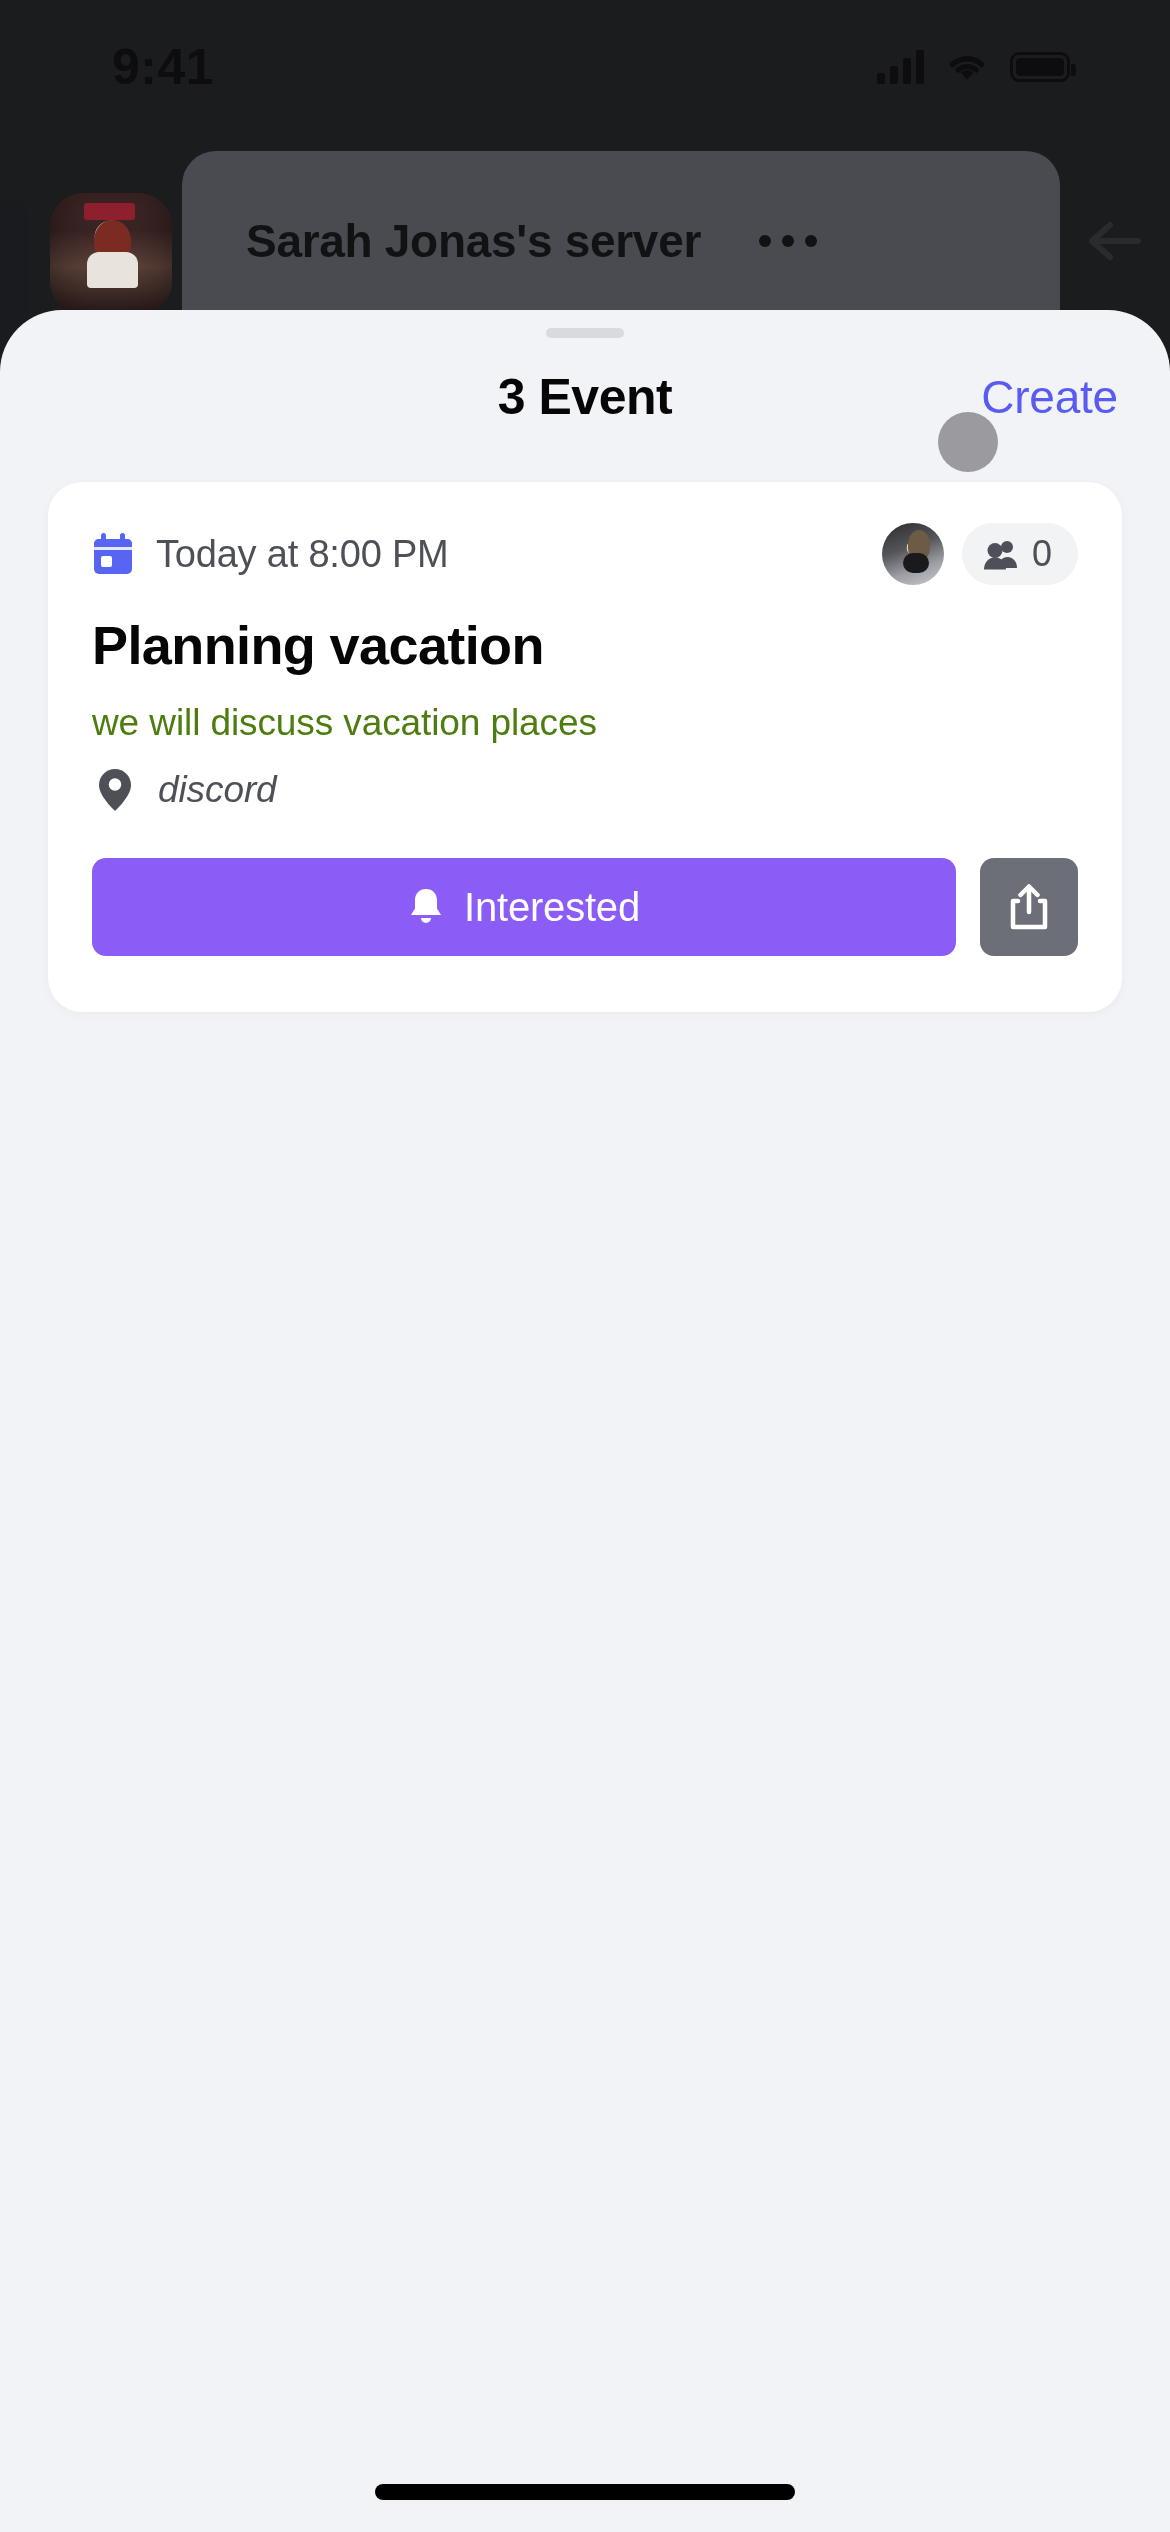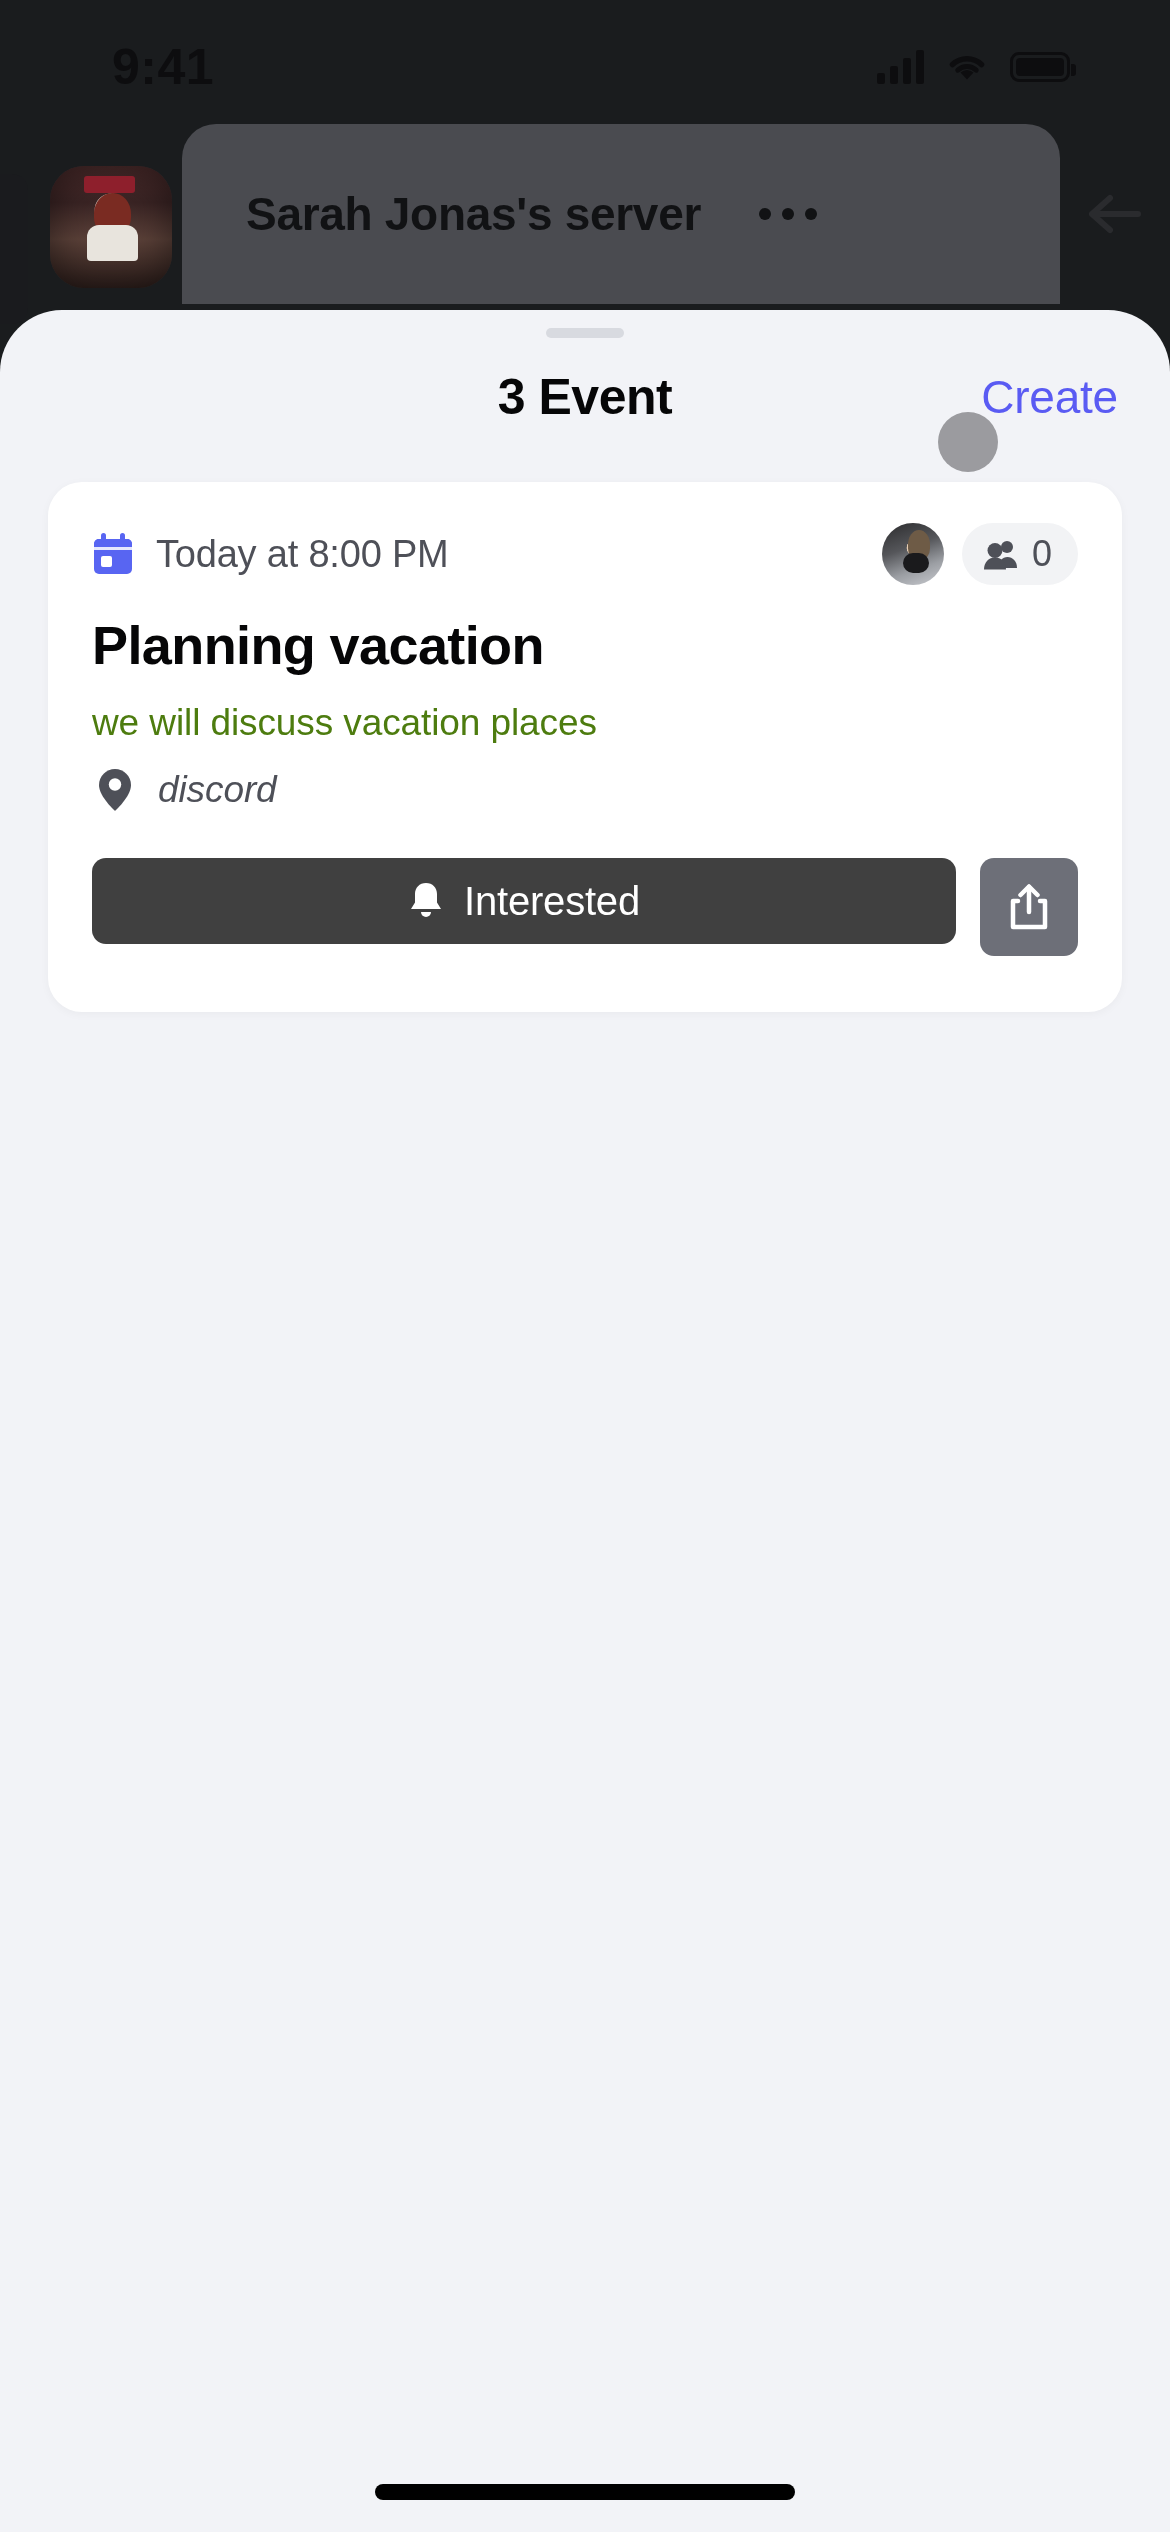--- a/index.html
+++ b/index.html
@@ -46,21 +46,21 @@
   }
   .sb-batt span { display:block; width:100%; height:100%; background:#0d0d0f; border-radius:4px; }
   .sb-batt::after {
     content:""; position:absolute; right:-9px; top:9px;
     width:5px; height:12px; background:#0d0d0f;
     border-radius:0 3px 3px 0;
   }
 
   
   .app-nav {
-    position:absolute; top:124px; left:0; width:1170px; height:180px;
+    position:absolute; top:151px; left:0; width:1170px; height:180px;
     z-index:2;
     display:flex; align-items:flex-start;
   }
   .server-rail {
     width:28px; height:150px; background:#1a1b1e;
     border-radius:0 16px 16px 0; margin-top:50px;
   }
   .server-avatar {
     width:122px; height:122px; margin-left:22px; margin-top:42px;
     border-radius:34px;
@@ -184,22 +184,22 @@
   .card-loc {
     display:flex; align-items:center; gap:26px; margin-top:24px;font-style:italic;
   }
   .pin-icon { width:34px; height:44px; flex:none; margin-left:6px; }
   .loc-text { font-size:37px; color:#4E5058; letter-spacing:-0.1px; }
 
   .card-actions {
     display:flex; gap:24px; margin-top:46px;
   }
   .interested-btn {
-    flex:1; height:86px;
-    background:#404040; border-radius:14px;
+    flex:1; height:98px;
+    background:#8b5cf6; border-radius:14px;
     display:flex; align-items:center; justify-content:center; gap:20px;
   }
   .bell-icon { width:36px; height:40px; }
   .interested-label {
     font-size:40px; color:#fff; font-weight:500; letter-spacing:-0.2px;
   }
   .share-btn {
     width:98px; height:98px;
     background:#6D6F78; border-radius:14px;
     display:flex; align-items:center; justify-content:center;

